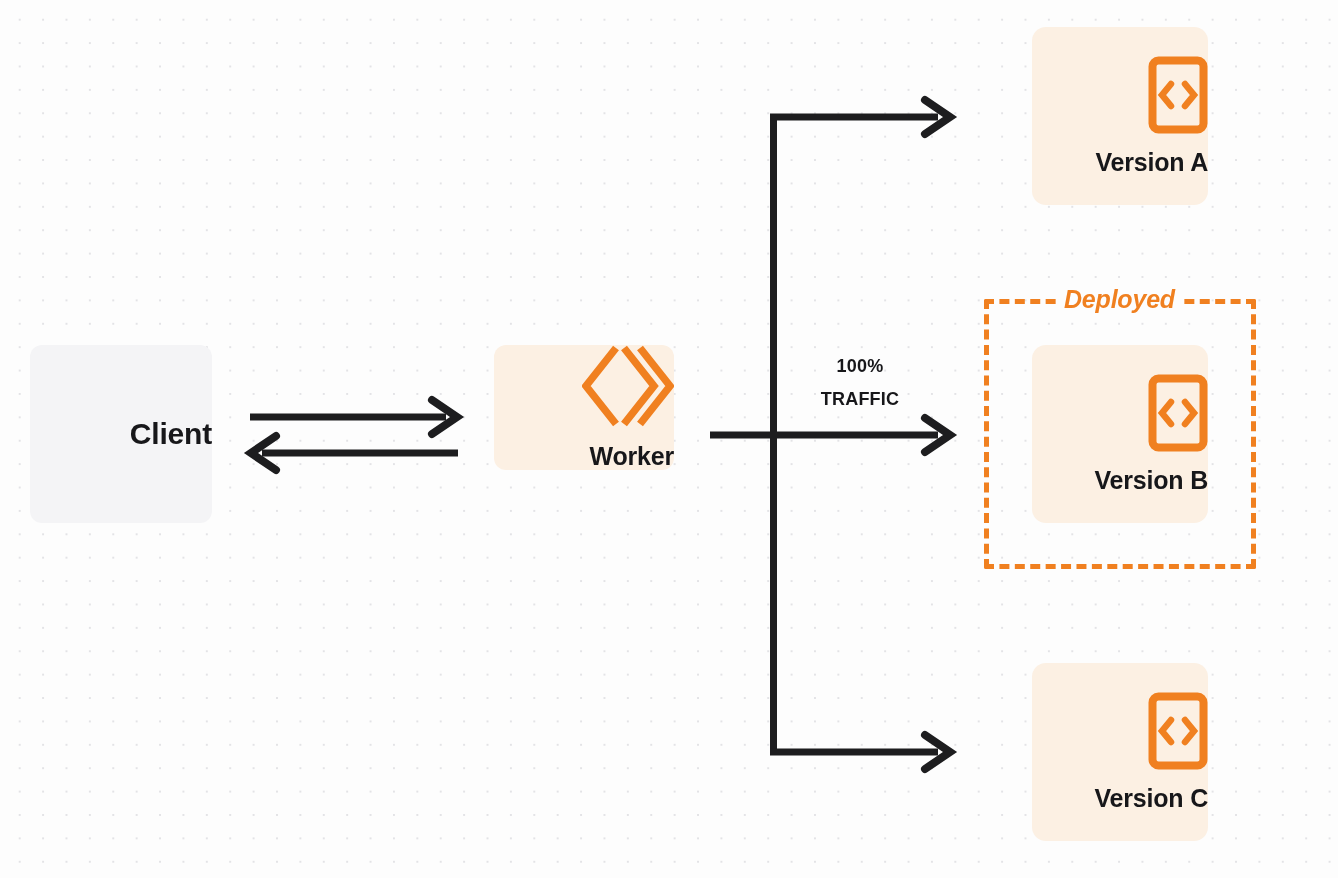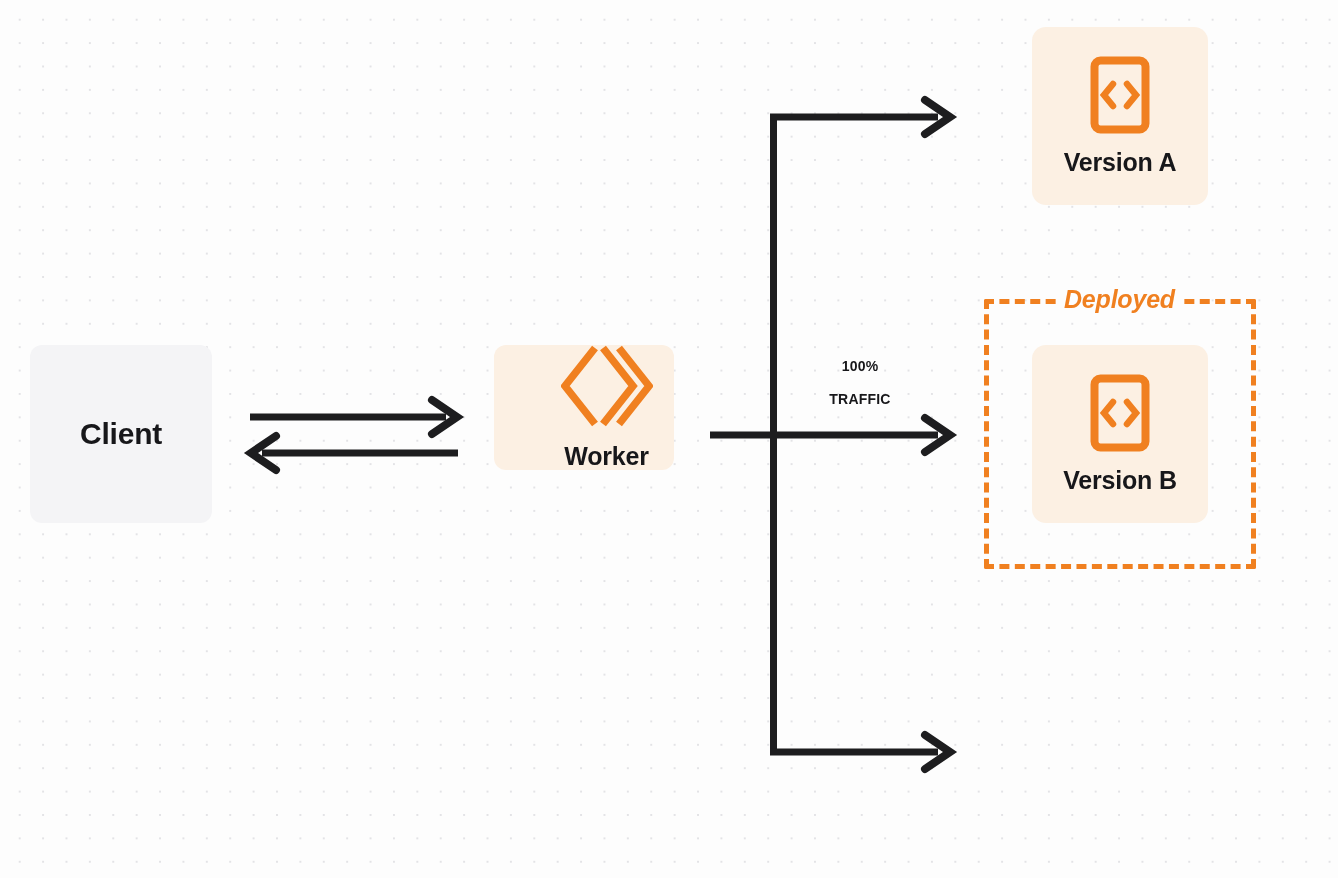--- a/index.html
+++ b/index.html
@@ -18,21 +18,21 @@
     overflow: hidden;
     font-family: "Liberation Sans", sans-serif;
   }
 
   
   .node {
     position: absolute;
     border-radius: 14px;
     display: flex;
     flex-direction: column;
-    align-items: center;
+    align-items: flex-end;
     justify-content: center;
     box-sizing: border-box;
   }
   .node-label {
     font-weight: 700;
     color: #17171a;
     letter-spacing: -0.2px;
     white-space: nowrap;
   }
 
@@ -98,21 +98,21 @@
     font-style: italic;
   }
 
   
   #traffic-label {
     position: absolute;
     left: 790px;
     top: 350px;
     width: 140px;
     text-align: center;
-    font-size: 14px;
+    font-size: 18px;
     font-weight: 700;
     color: #17171a;
     line-height: 33px;
     letter-spacing: 0.2px;
   }
 
   
   .overlay {
     position: absolute;
     left: 0;
@@ -198,14 +198,24 @@
     <span>
       <svg class="icon-svg" width="60" height="78" viewBox="0 0 60 78" xmlns="http://www.w3.org/2000/svg">
         <rect x="4.5" y="4.5" width="51" height="69" rx="6" ry="6" fill="none" stroke="#f08020" stroke-width="8"></rect>
         <path d="M 23 28 L 14 39 L 23 50" fill="none" stroke="#f08020" stroke-width="6.5" stroke-linecap="round" stroke-linejoin="miter"></path>
         <path d="M 37 28 L 46 39 L 37 50" fill="none" stroke="#f08020" stroke-width="6.5" stroke-linecap="round" stroke-linejoin="miter"></path>
       </svg>
     </span>
     <span class="node-label">Version B</span>
   </div>
 
+  <div class="node version-node" id="version-c-node">
+    <span>
+      <svg class="icon-svg" width="60" height="78" viewBox="0 0 60 78" xmlns="http://www.w3.org/2000/svg">
+        <rect x="4.5" y="4.5" width="51" height="69" rx="6" ry="6" fill="none" stroke="#f08020" stroke-width="8"></rect>
+        <path d="M 23 28 L 14 39 L 23 50" fill="none" stroke="#f08020" stroke-width="6.5" stroke-linecap="round" stroke-linejoin="miter"></path>
+        <path d="M 37 28 L 46 39 L 37 50" fill="none" stroke="#f08020" stroke-width="6.5" stroke-linecap="round" stroke-linejoin="miter"></path>
+      </svg>
+    </span>
+    <span class="node-label">Version C</span>
+  </div>
 
 </div>
 
 </body></html>

